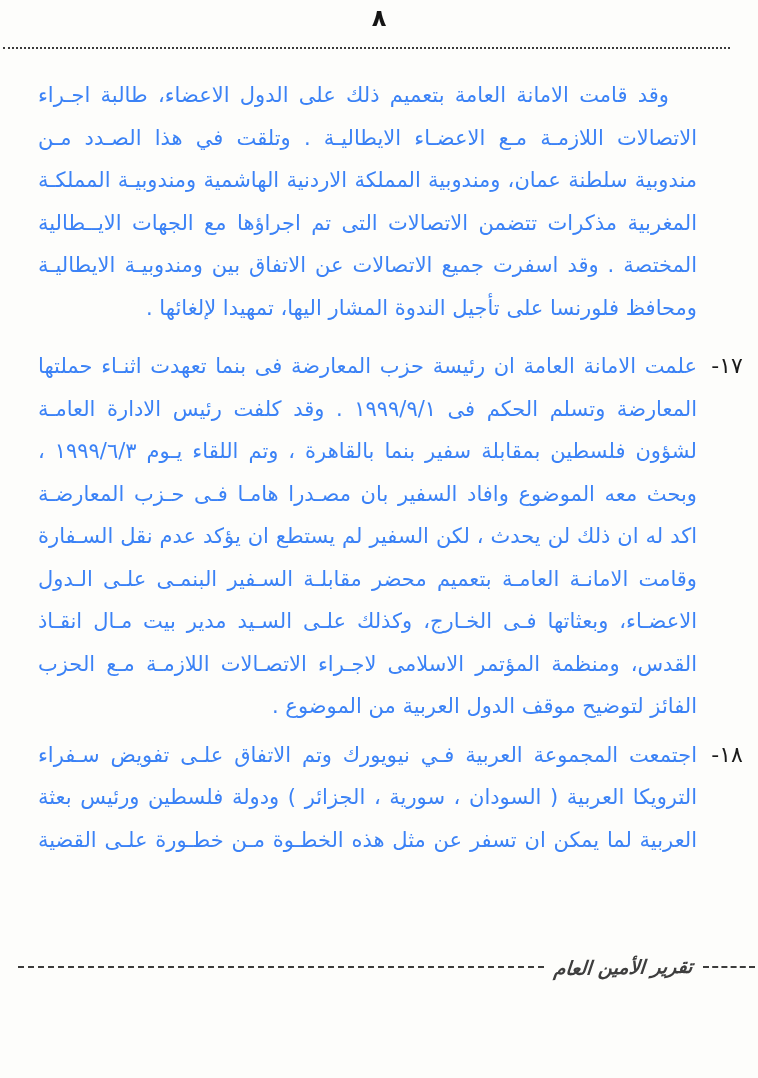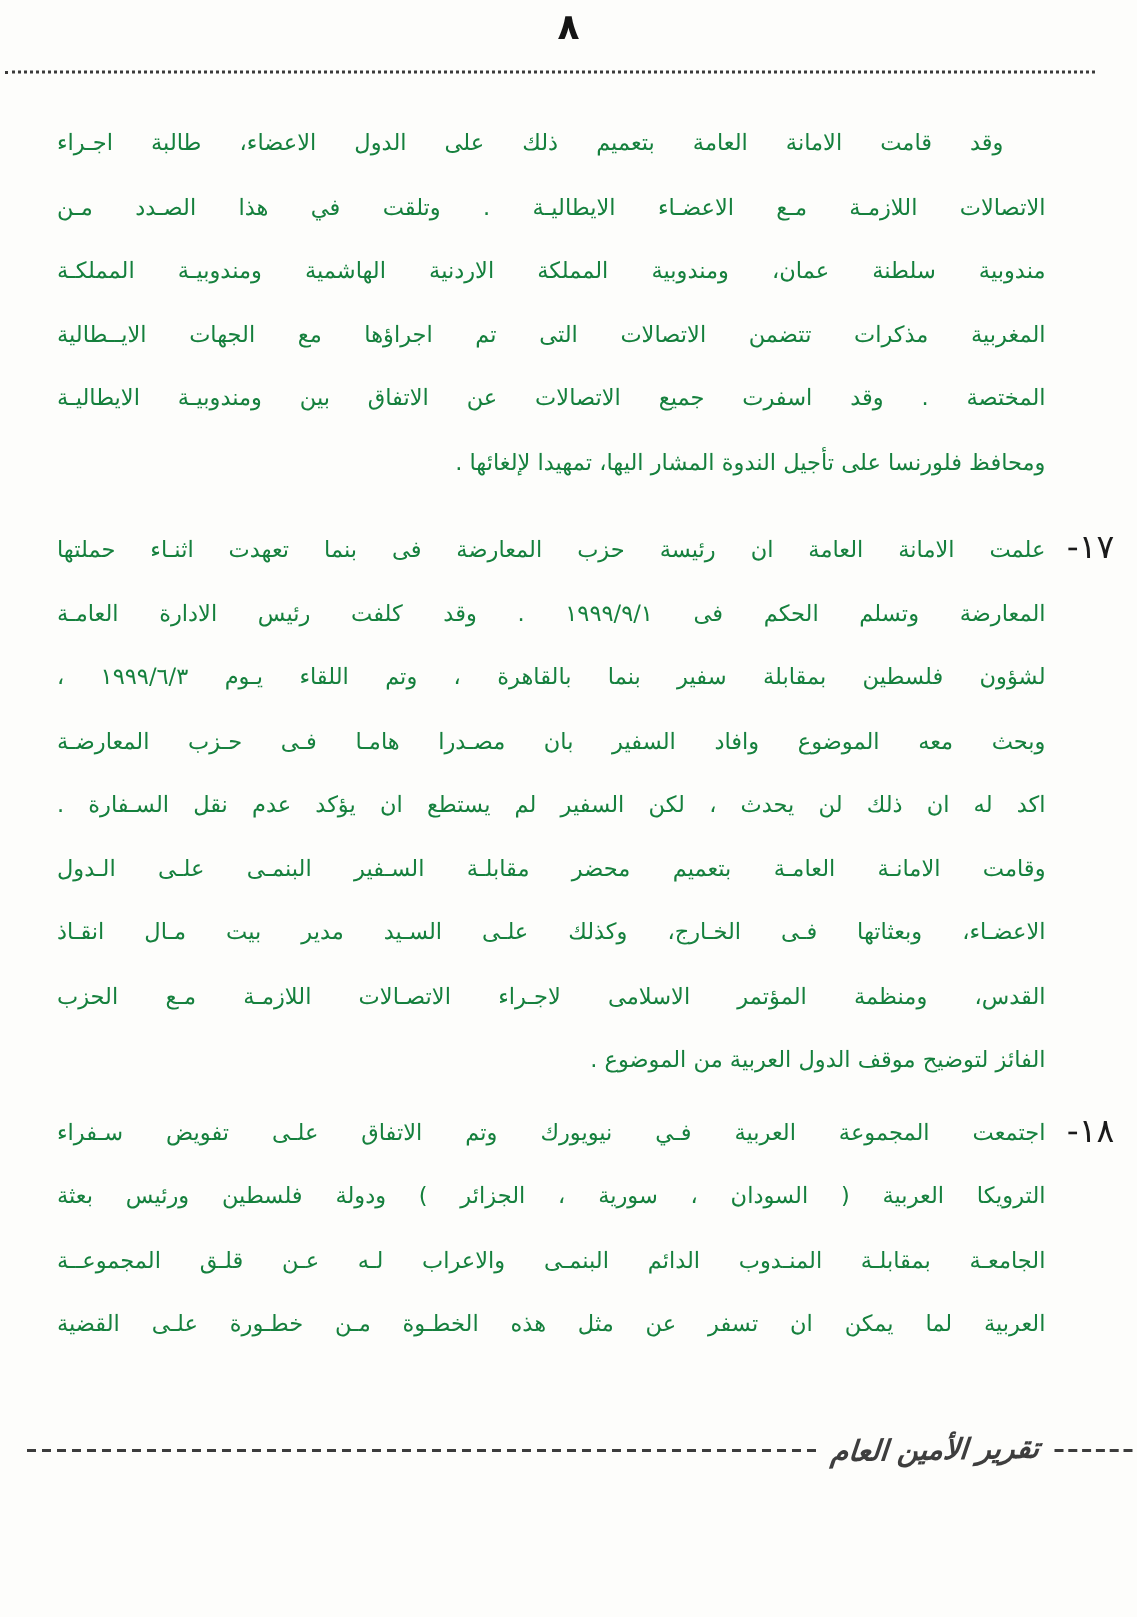--- a/index.html
+++ b/index.html
@@ -24,24 +24,24 @@
     height:0;
   }
   .doc-body {
     position:absolute; top:74px; right:61px; left:38px;
   }
   .para { position:relative; }
   .para.p1 { margin-top:0; }
   .para.p2 { margin-top:16px; }
   .para.p3 { margin-top:6px; }
   .line {
-    font-size:15px;
+    font-size:21px;
     line-height:42.5px;
     height:42.5px;
-    color:#15803d;
+    color:#3b82f6;
     overflow:hidden;
   }
   .line.just   { text-align:justify; text-align-last:justify; }
   .line.ragged { text-align:justify; text-align-last:right; }
   .line.indent { margin-right:28px; }
   .marker {
     position:absolute; top:0; right:-56px;
     width:52px; text-align:center;
     font-size:22px; line-height:42.5px;
     color:#1a1a1a;
@@ -99,21 +99,20 @@
         <div class="line just">اكد له ان ذلك لن يحدث ، لكن السفير لم يستطع ان يؤكد عدم نقل السـفارة .</div>
         <div class="line just">وقامت الامانـة العامـة بتعميم محضر مقابلـة السـفير البنمـى علـى الـدول</div>
         <div class="line just">الاعضـاء، وبعثاتها فـى الخـارج، وكذلك علـى السـيد مدير بيت مـال انقـاذ</div>
         <div class="line just">القدس، ومنظمة المؤتمر الاسلامى لاجـراء الاتصـالات اللازمـة مـع الحزب</div>
         <div class="line ragged">الفائز لتوضيح موقف الدول العربية من الموضوع .</div>
       </div>
       <div class="para p3">
         <span class="marker">١٨-</span>
         <div class="line just">اجتمعت المجموعة العربية فـي نيويورك وتم الاتفاق علـى تفويض سـفراء</div>
         <div class="line just">الترويكا العربية ( السودان ، سورية ، الجزائر ) ودولة فلسطين ورئيس بعثة</div>
-        <div class="line just">الجامعـة بمقابلـة المنـدوب الدائم البنمـى والاعراب لـه عـن قلـق المجموعــة</div>
         <div class="line just">العربية لما يمكن ان تسفر عن مثل هذه الخطـوة مـن خطـورة علـى القضية</div>
       </div>
     </div>
 
   <div class="footer">
     <div class="footer-dash-right"></div>
     <div class="signature">تقرير الأمين العام</div>
     <div class="footer-line-left"></div>
   </div>
 

